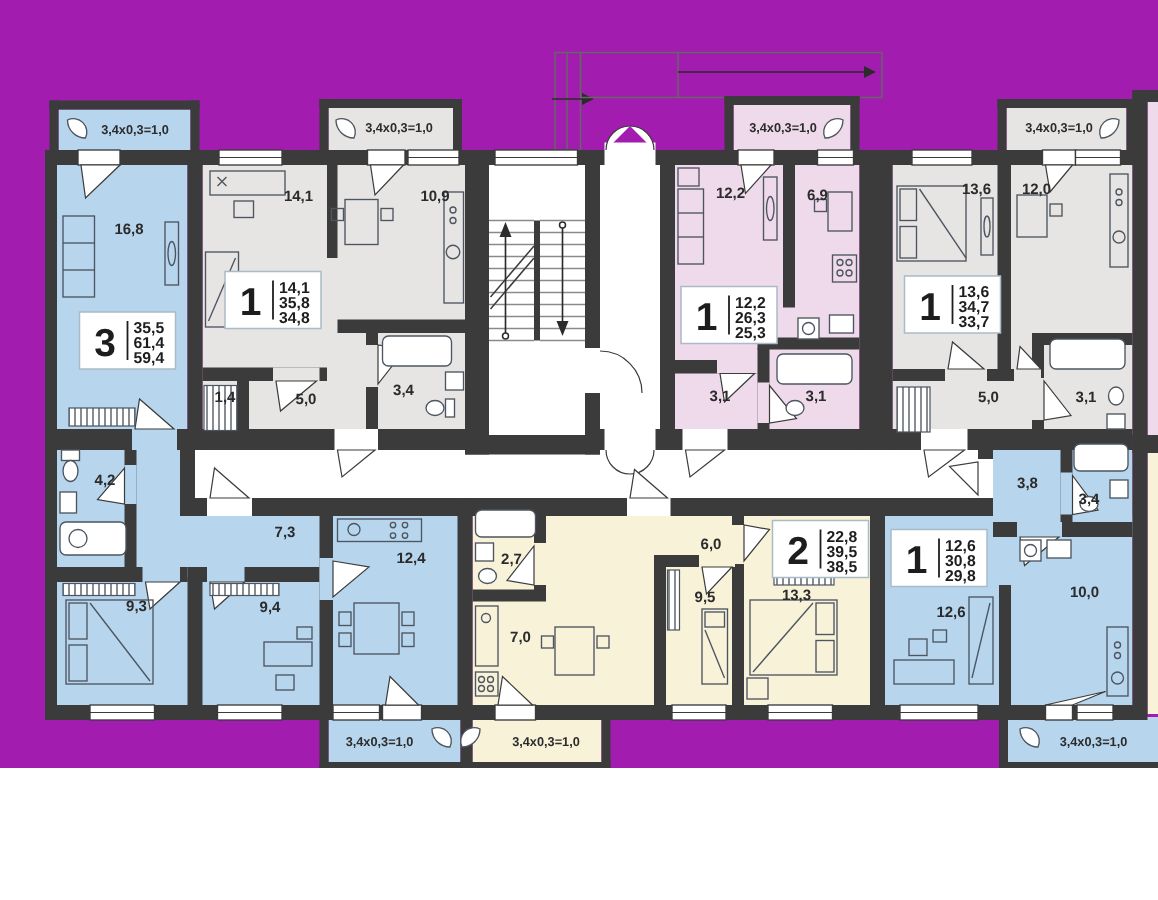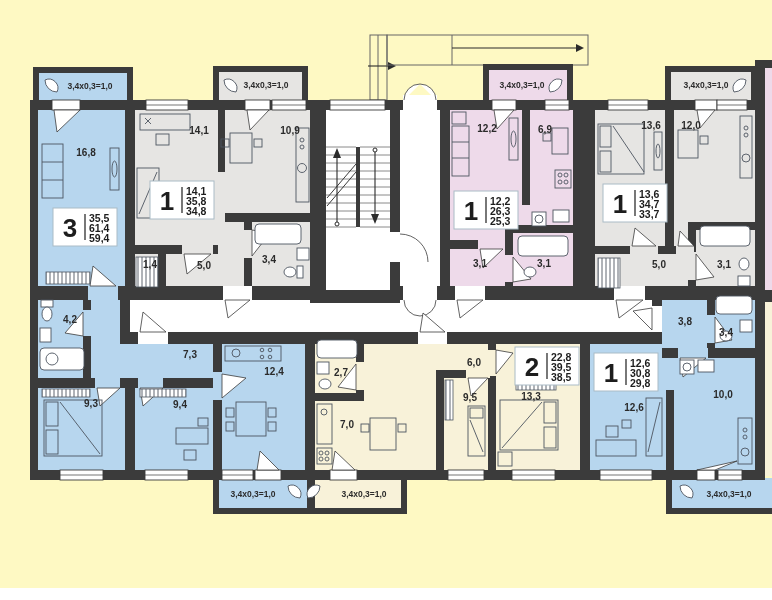--- a/index.html
+++ b/index.html
@@ -1,16 +1,16 @@
 <!DOCTYPE html>
 <html><head>
 <meta charset="utf-8">
 <style>
   html,body{margin:0;padding:0;background:#fff;}
-  .page{position:relative;width:772px;height:588px;background:#fef9c3;overflow:hidden;
+  .page{position:relative;width:772px;height:512px;background:#a21caf;overflow:hidden;
         font-family:"Liberation Sans",sans-serif;}
   svg{display:block;}
   .wall{fill:#3b3b3b;}
   .thin{fill:none;stroke:#666;stroke-width:1;}
   .furn{fill:none;stroke:#4d5560;stroke-width:0.9;}
   .furnw{fill:#fff;stroke:#4d5560;stroke-width:0.9;}
   .door{fill:#fff;stroke:#3b3b3b;stroke-width:0.8;}
   .win{fill:#fff;stroke:#3b3b3b;stroke-width:0.9;}
   .winline{stroke:#3b3b3b;stroke-width:0.7;}
   .tread{stroke:#8a8a8a;stroke-width:1;}

